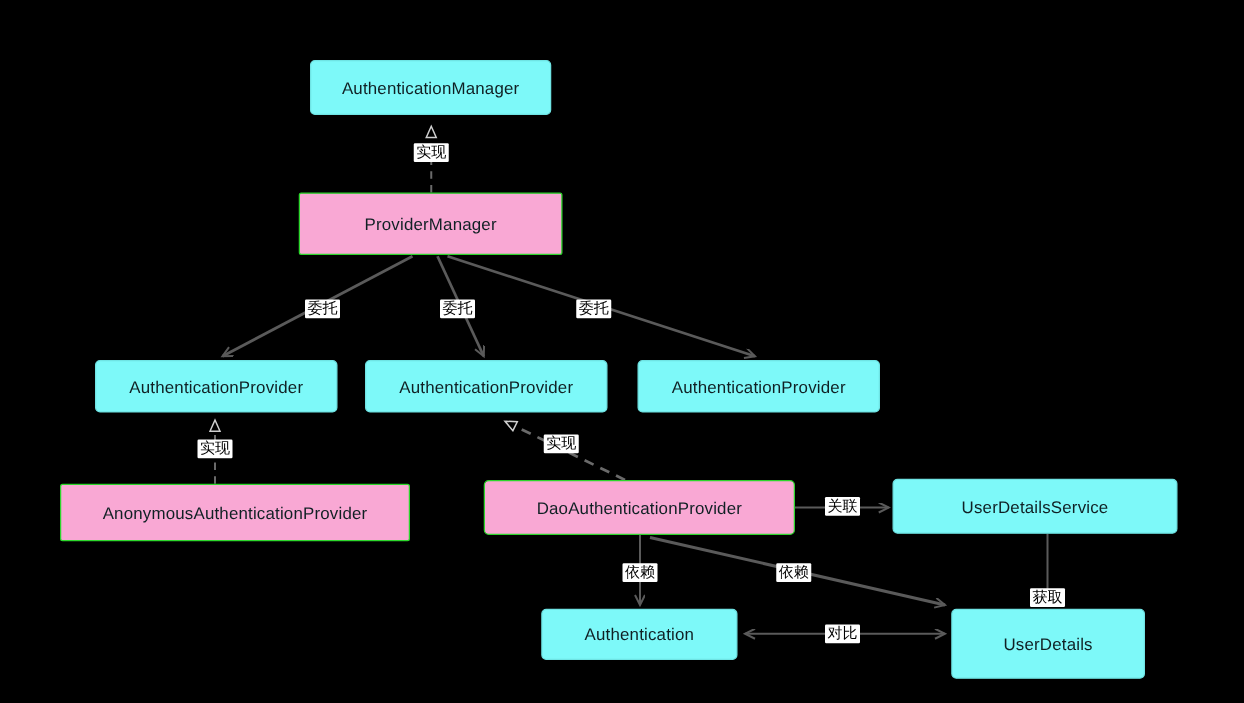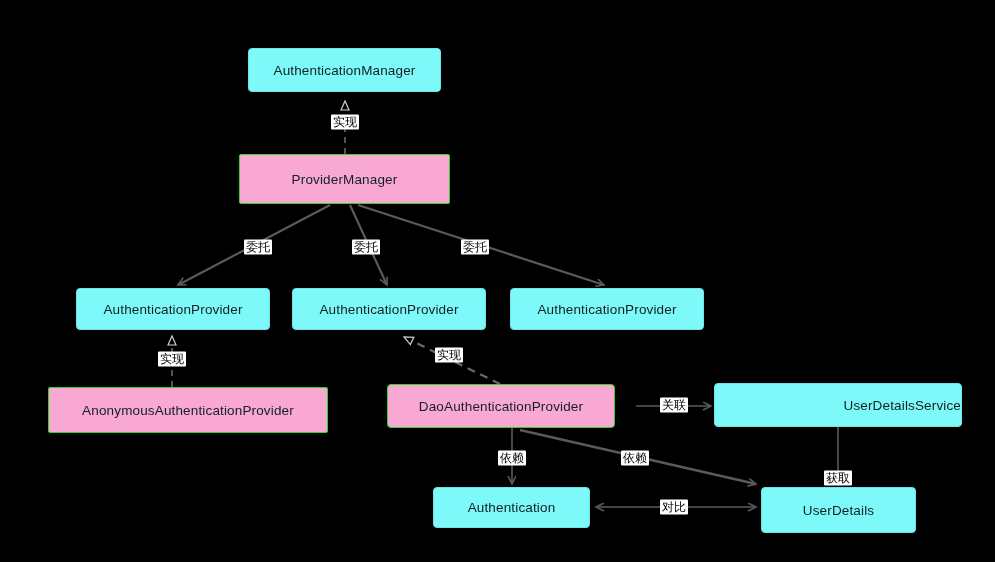--- a/index.html
+++ b/index.html
@@ -118,33 +118,33 @@
   </div>
 
   <div class="node cyan" style="left:510px; top:288px; width:194px; height:42px;">
     <span>AuthenticationProvider</span>
   </div>
 
   <div class="node green" style="left:48px; top:387px; width:280px; height:46px; border-radius:2px;">
     <span>AnonymousAuthenticationProvider</span>
   </div>
 
-  <div class="node green" style="left:387px; top:384px; width:228px; height:44px;">
+  <div class="node green" style="left:387px; top:384px; width:249px; height:44px;">
     <span>DaoAuthenticationProvider</span>
   </div>
 
-  <div class="node cyan" style="left:714px; top:383px; width:248px; height:44px;justify-content:flex-end;">
+  <div class="node cyan" style="left:714px; top:383px; width:228px; height:44px;">
     <span>UserDetailsService</span>
   </div>
 
   <div class="node cyan" style="left:433px; top:487px; width:157px; height:41px;">
     <span>Authentication</span>
   </div>
 
-  <div class="node cyan" style="left:761px; top:487px; width:155px; height:46px;">
+  <div class="node cyan" style="left:761px; top:487px; width:155px; height:56px;">
     <span>UserDetails</span>
   </div>
 
   <div class="edge-label" style="left:345px; top:122px;">
     <span>实现</span>
   </div>
 
   <div class="edge-label" style="left:258px; top:247px;">
     <span>委托</span>
   </div>

